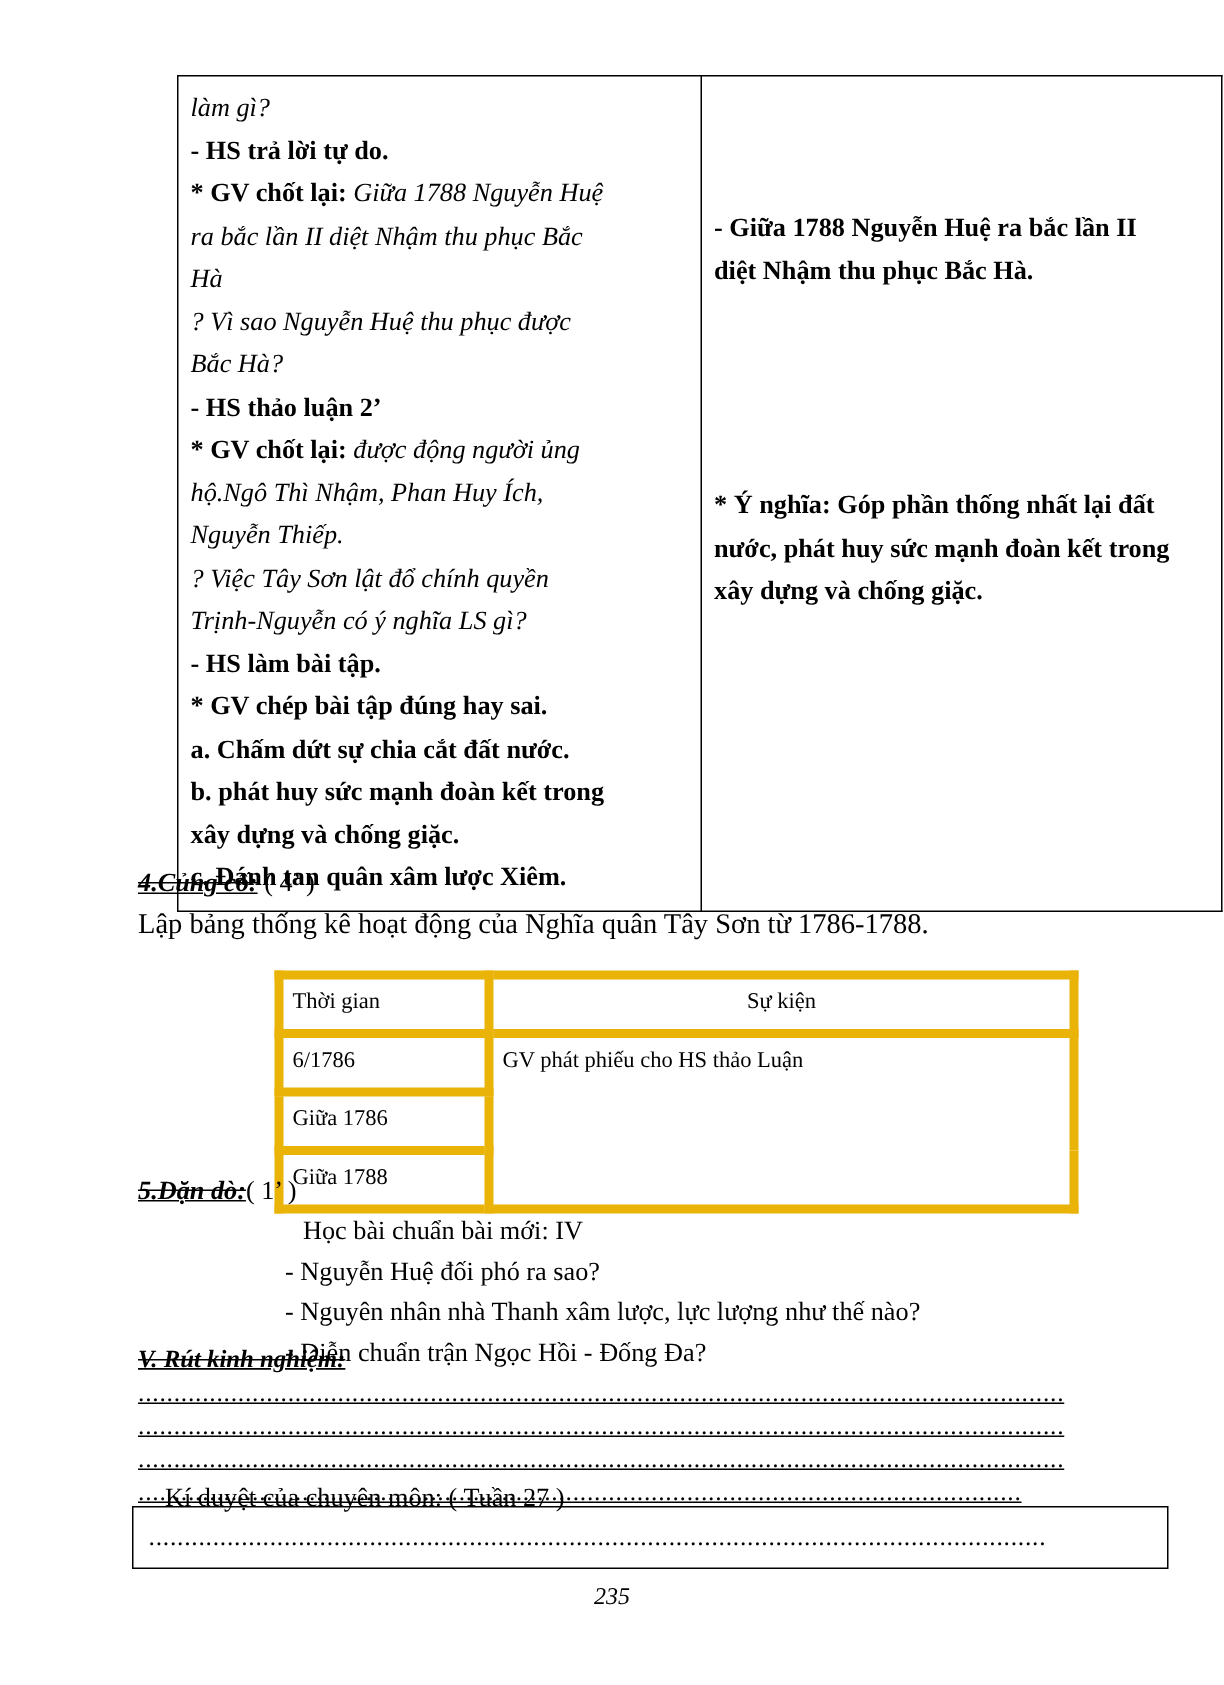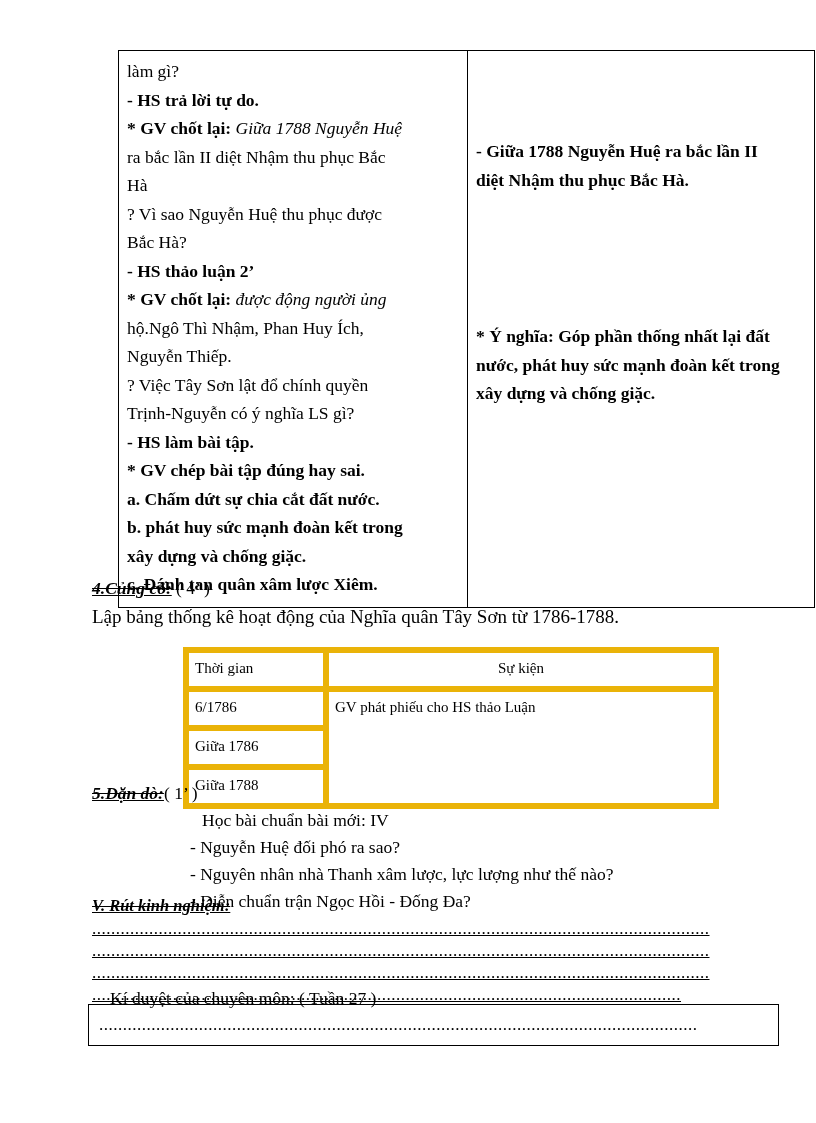--- a/index.html
+++ b/index.html
@@ -40,21 +40,21 @@
   }
   .lesson-table td.col-left  { width: 332px; }
   .lesson-table td.col-right { width: 330px; }
 
   .ln {
     display: block;
     font-size: 17.5px;
     line-height: 28.5px;
     white-space: nowrap;
   }
-  .it   { }
+  .it   { font-style: italic; }
   .bd   { font-weight: bold; }
 
   
   .rblock { margin: 0; }
   .rblock .ln { white-space: nowrap; }
   .spacer-80 { display: block; height: 80px; }
   .spacer-128 { display: block; height: 128px; }
 
   
   .sec-cungco {
@@ -248,14 +248,15 @@
     <span class="dots-line dots-w-692">..................................................................................................................................</span>
     <span class="dots-line dots-w-660">............................................................................................................................</span>
   </div>
 
   <div class="kiduyet-label">Kí duyệt của chuyên môn: ( Tuần 27 )</div>
 
   <div class="kiduyet-box">
     <span class="dots-line">..............................................................................................................................</span>
   </div>
 
+  <div class="page-number">235</div>
 
 </div>
 
 </body></html>

